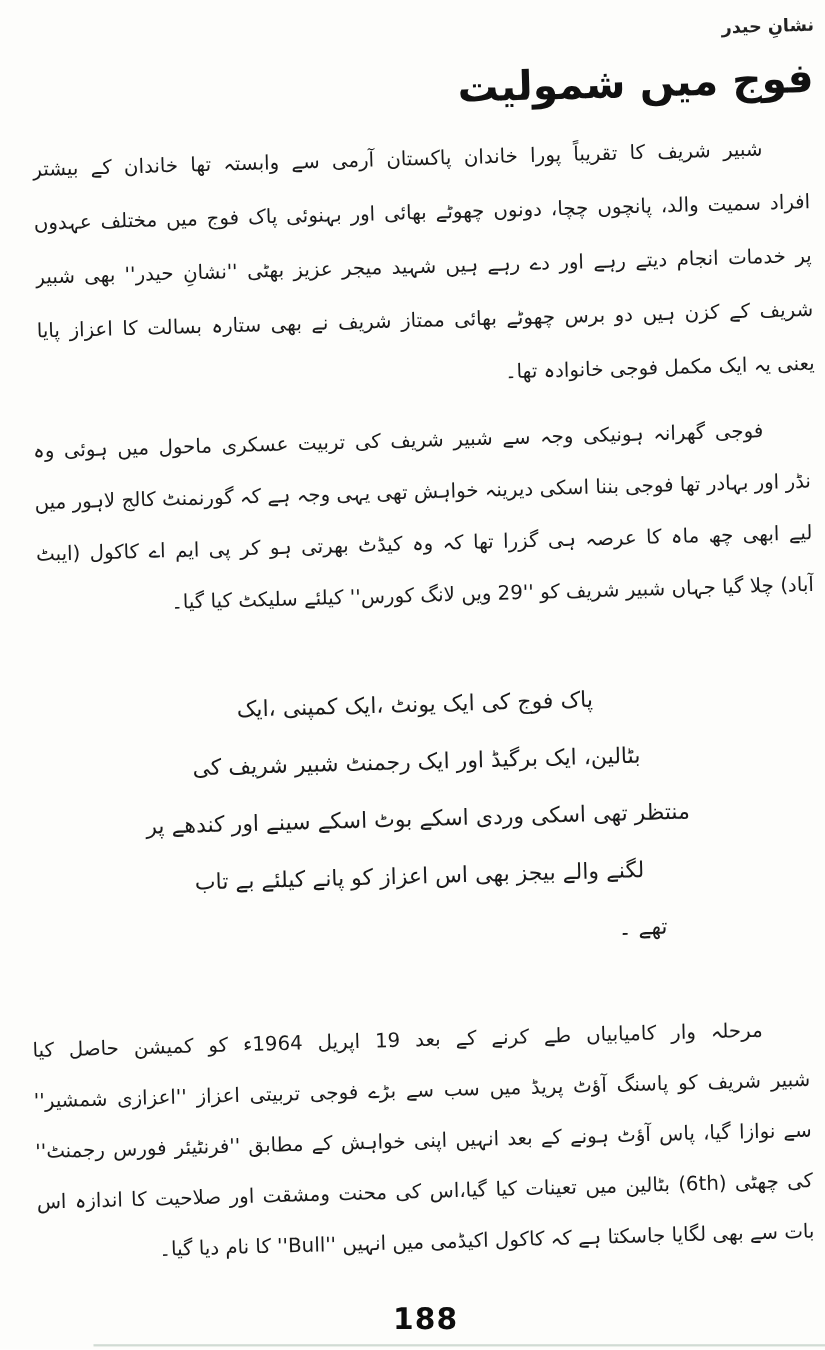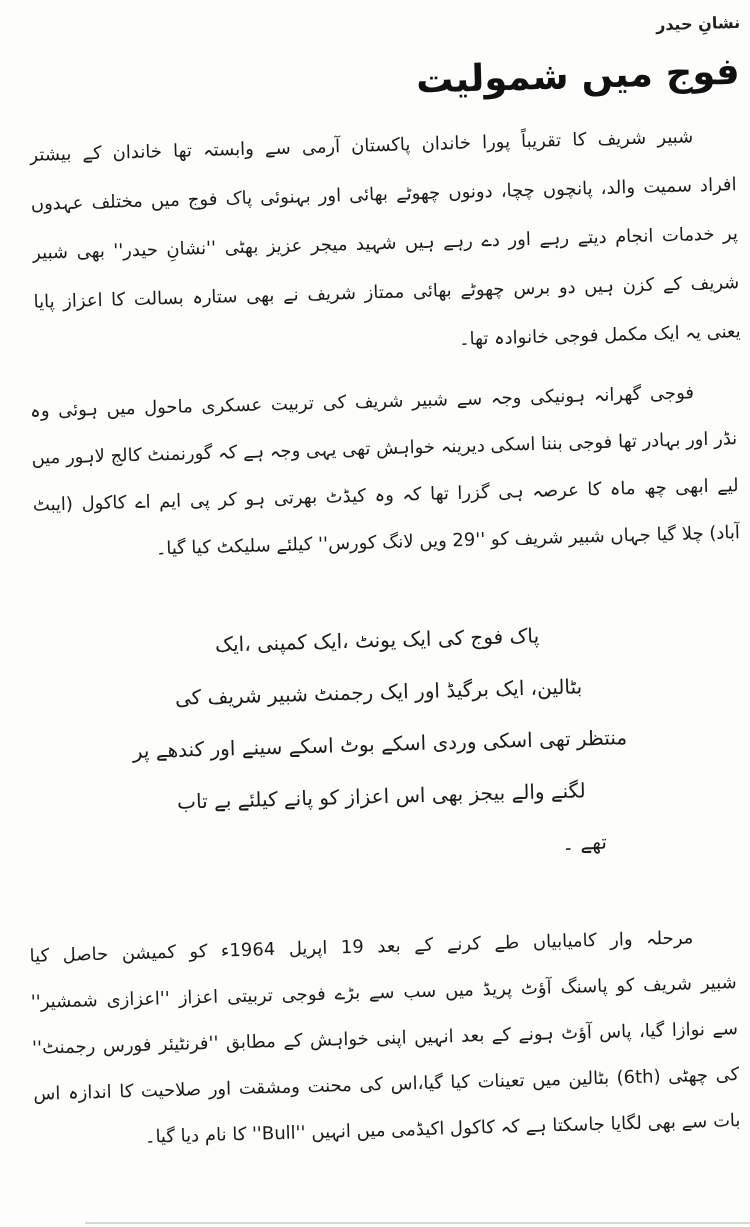--- a/index.html
+++ b/index.html
@@ -147,15 +147,16 @@
     <div class="para p3 tilt">
         <div class="text-line">مرحلہ وار کامیابیاں طے کرنے کے بعد 19 اپریل 1964ء کو کمیشن حاصل کیا</div>
         <div class="text-line">شبیر شریف کو پاسنگ آؤٹ پریڈ میں سب سے بڑے فوجی تربیتی اعزاز ''اعزازی شمشیر''</div>
         <div class="text-line">سے نوازا گیا، پاس آؤٹ ہونے کے بعد انہیں اپنی خواہش کے مطابق ''فرنٹیئر فورس رجمنٹ''</div>
         <div class="text-line">کی چھٹی (6th) بٹالین میں تعینات کیا گیا،اس کی محنت ومشقت اور صلاحیت کا اندازہ اس</div>
         <div class="text-line">بات سے بھی لگایا جاسکتا ہے کہ کاکول اکیڈمی میں انہیں ''Bull'' کا نام دیا گیا۔</div>
       </div>
 
   </div>
 
+  <div class="page-number">188</div>
 
   <div class="scan-edge"></div>
 </div>
 
 </body></html>

